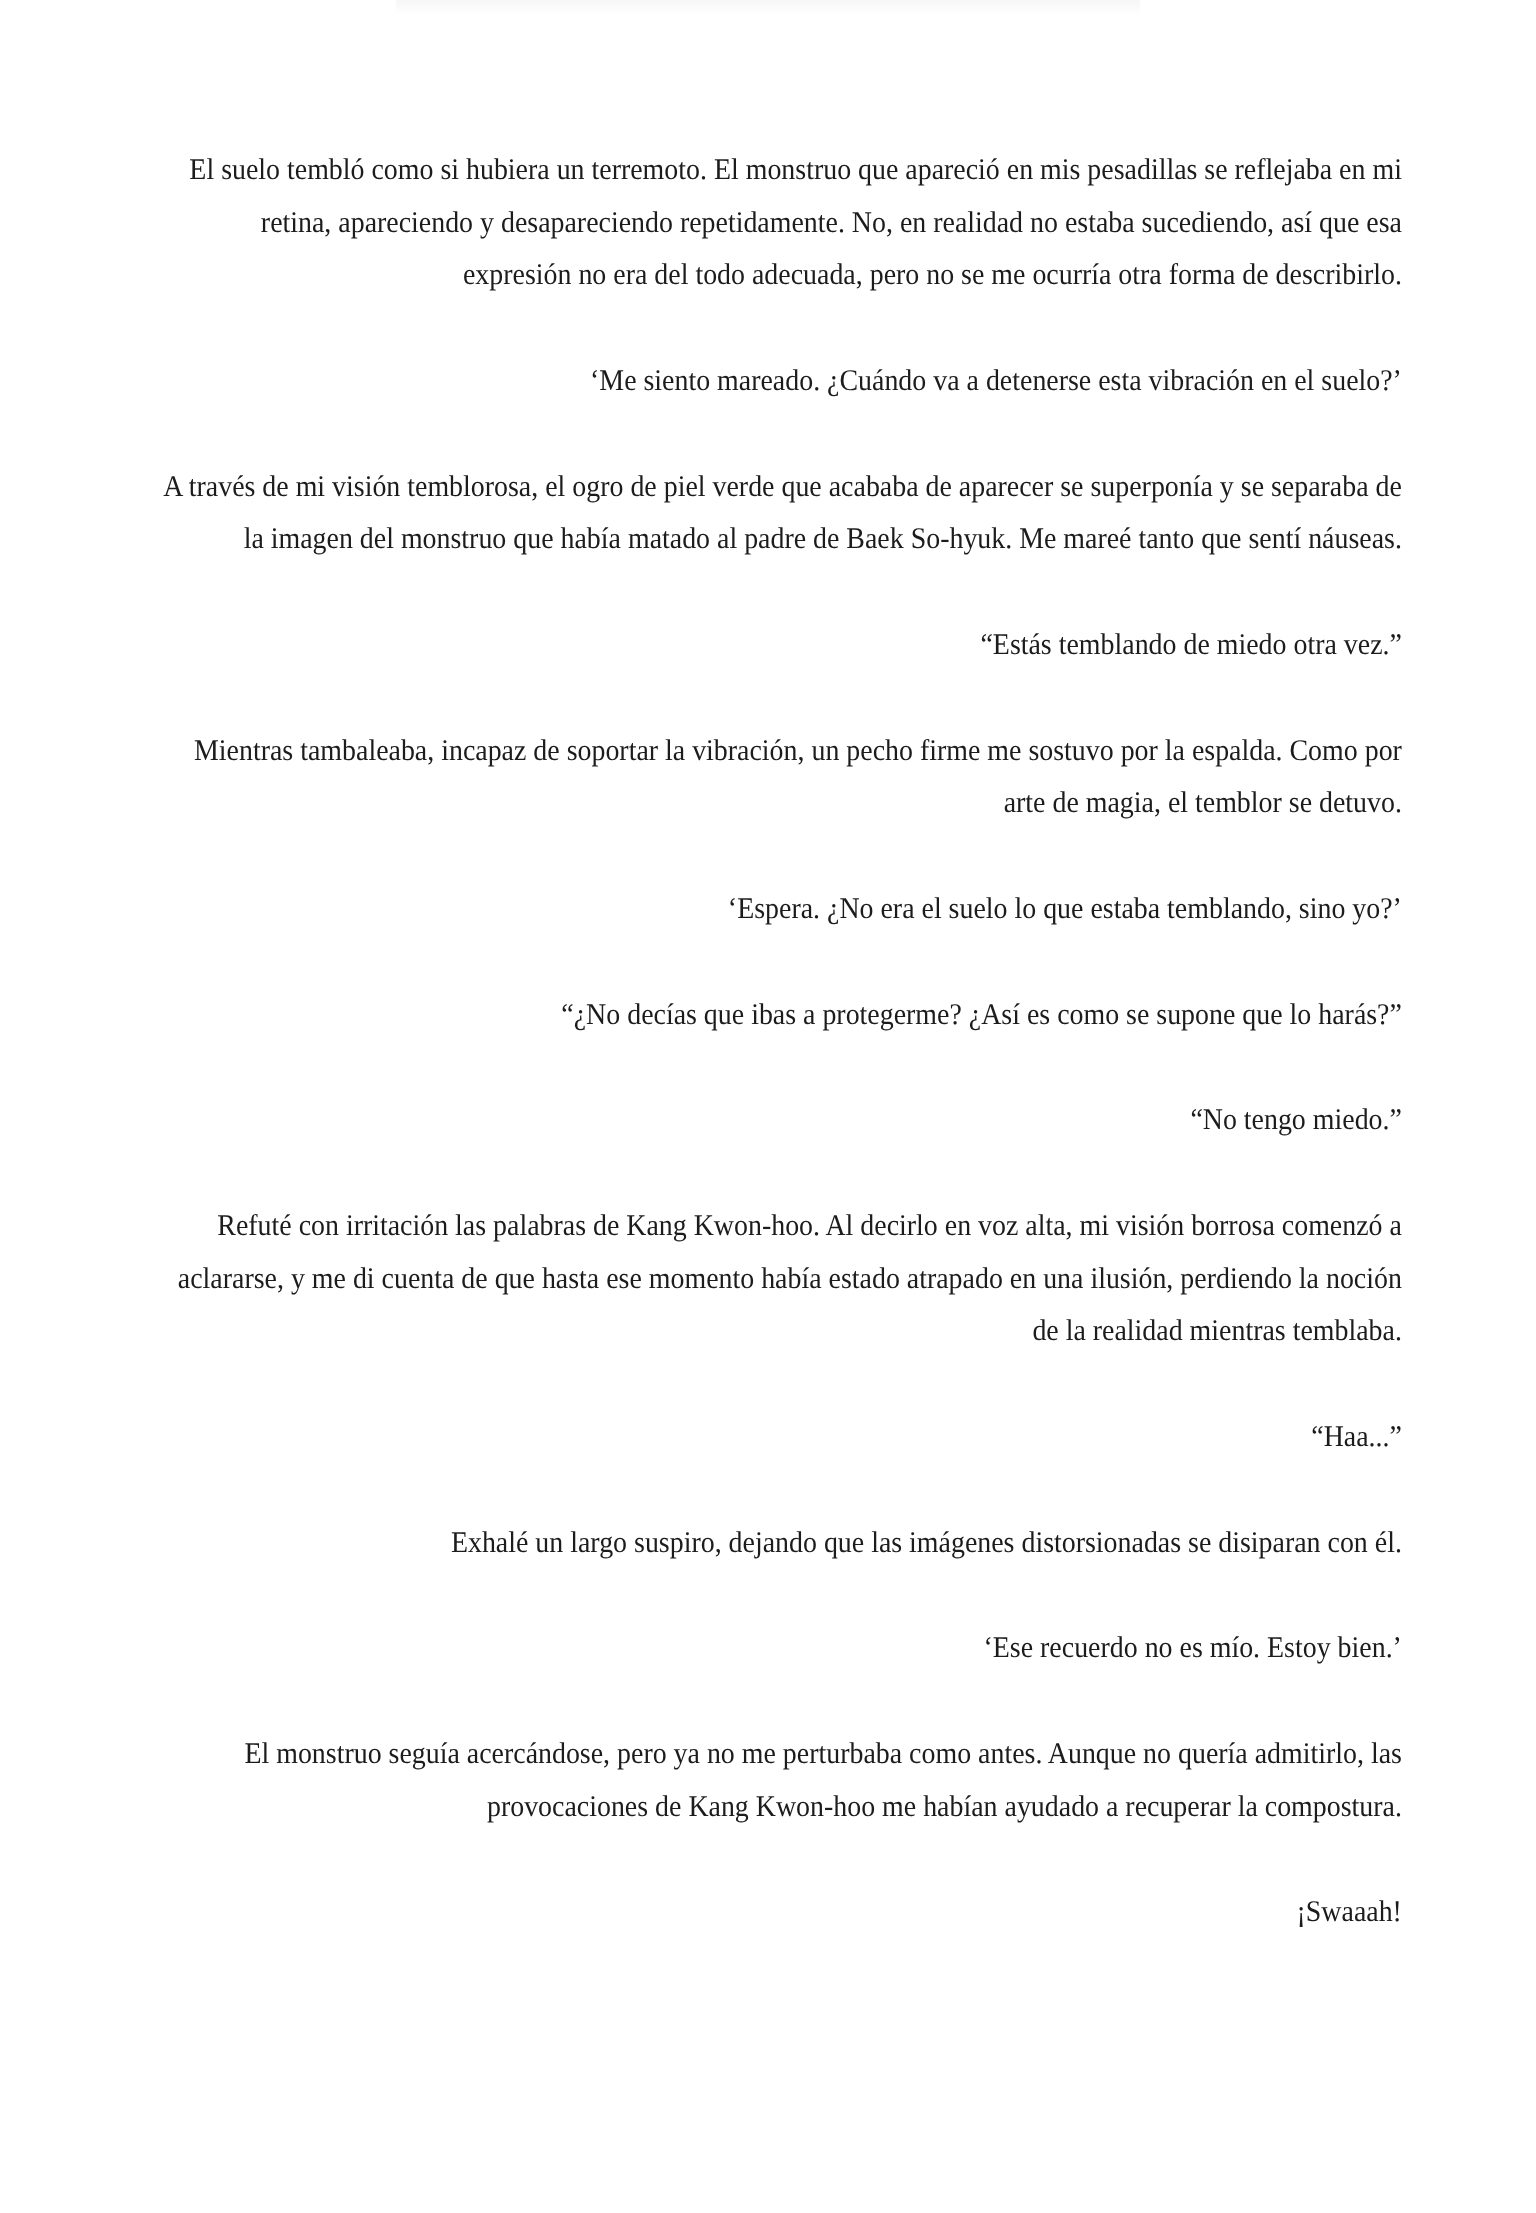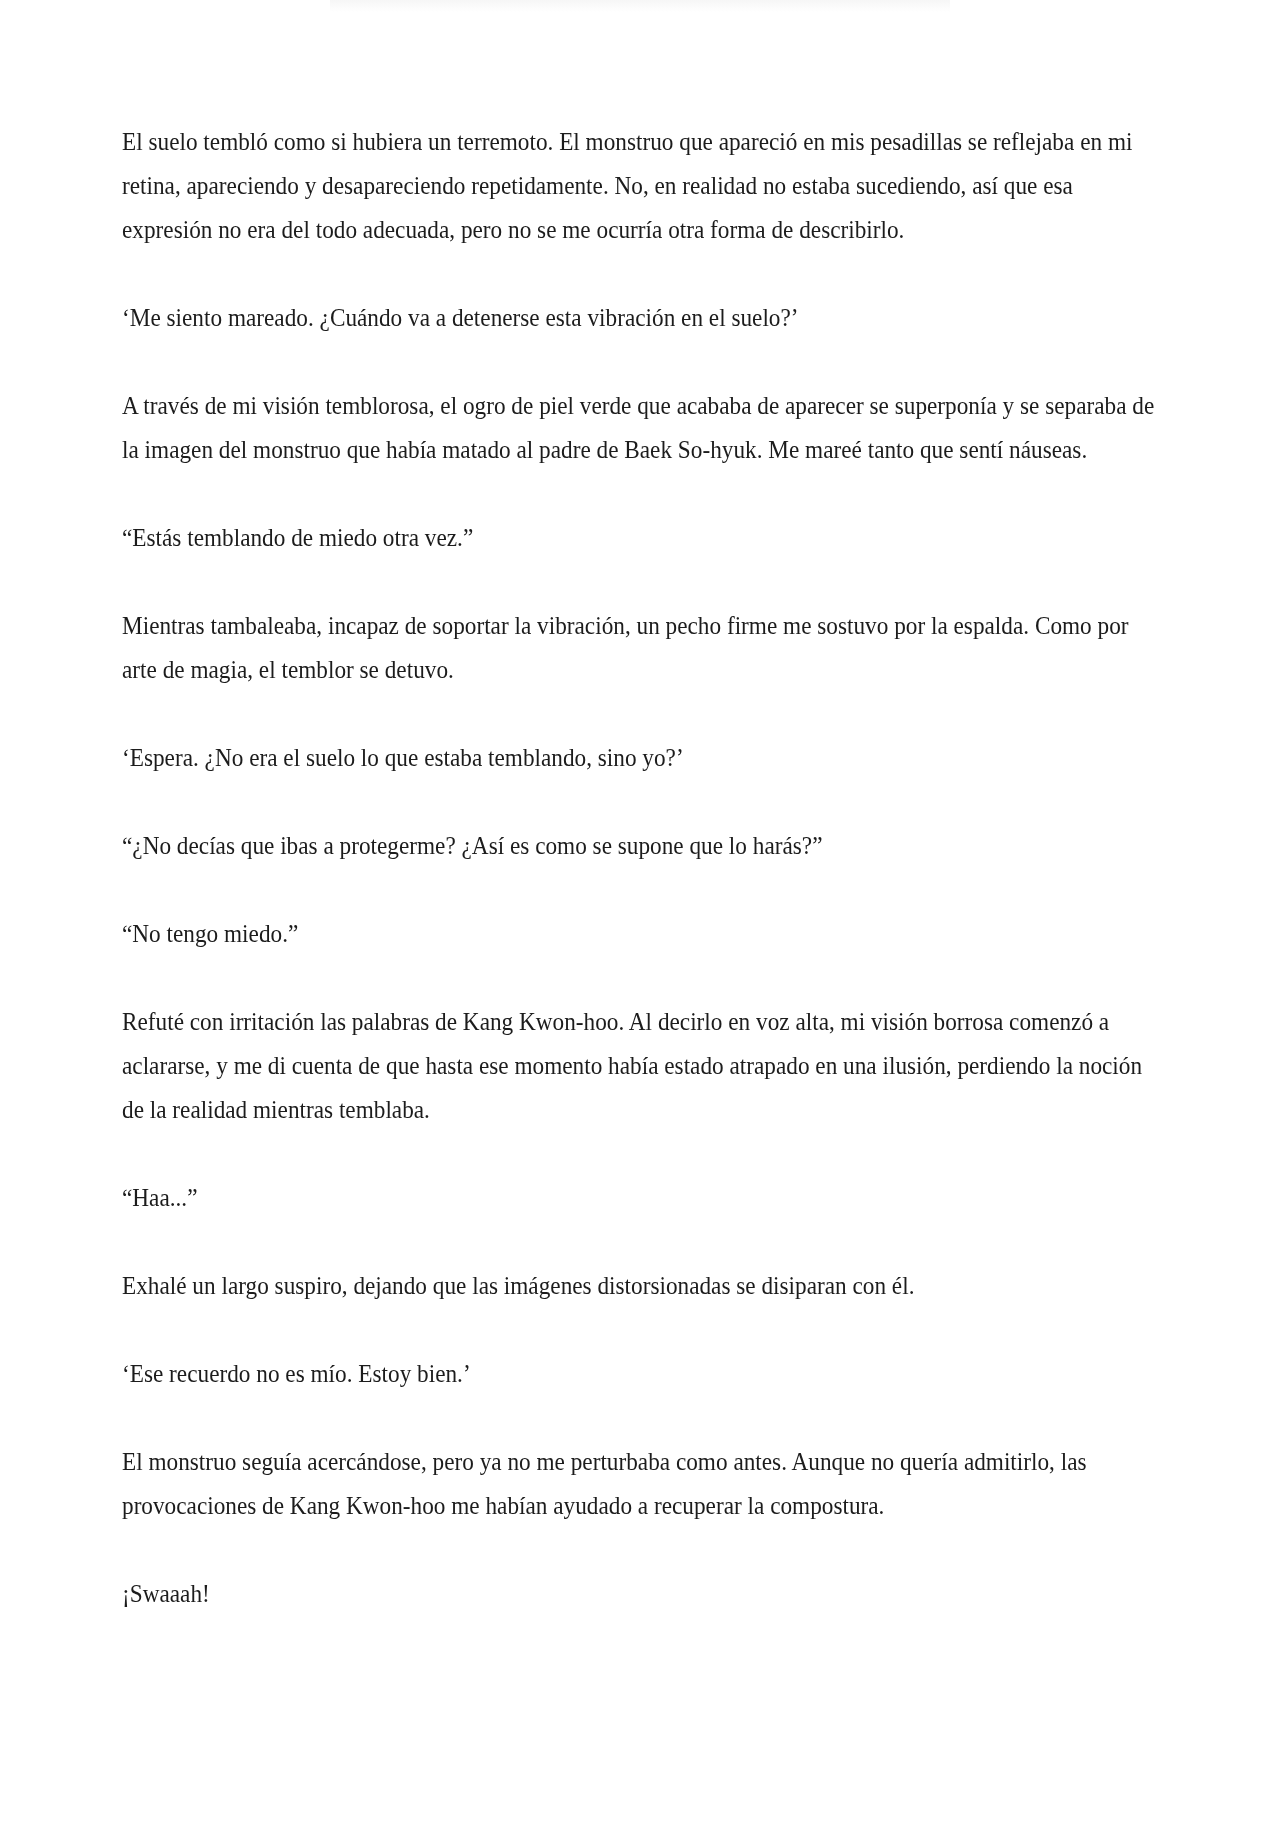--- a/index.html
+++ b/index.html
@@ -24,20 +24,21 @@
     .reader {
       position: absolute;
       top: 120px;
       left: 122px;
       width: 1050px;
       font-family: "Liberation Serif", "DejaVu Serif", serif;
       font-size: 25px;
       line-height: 44px;
       color: #1c1c1c;
       letter-spacing: 0;
+      text-align: right;
     }
     .reader p {
       margin: 0 0 44px 0;
       padding: 0;
       transform: scaleX(0.93);
       transform-origin: left top;
       width: 1125px;
     }
   </style>
 </head>

